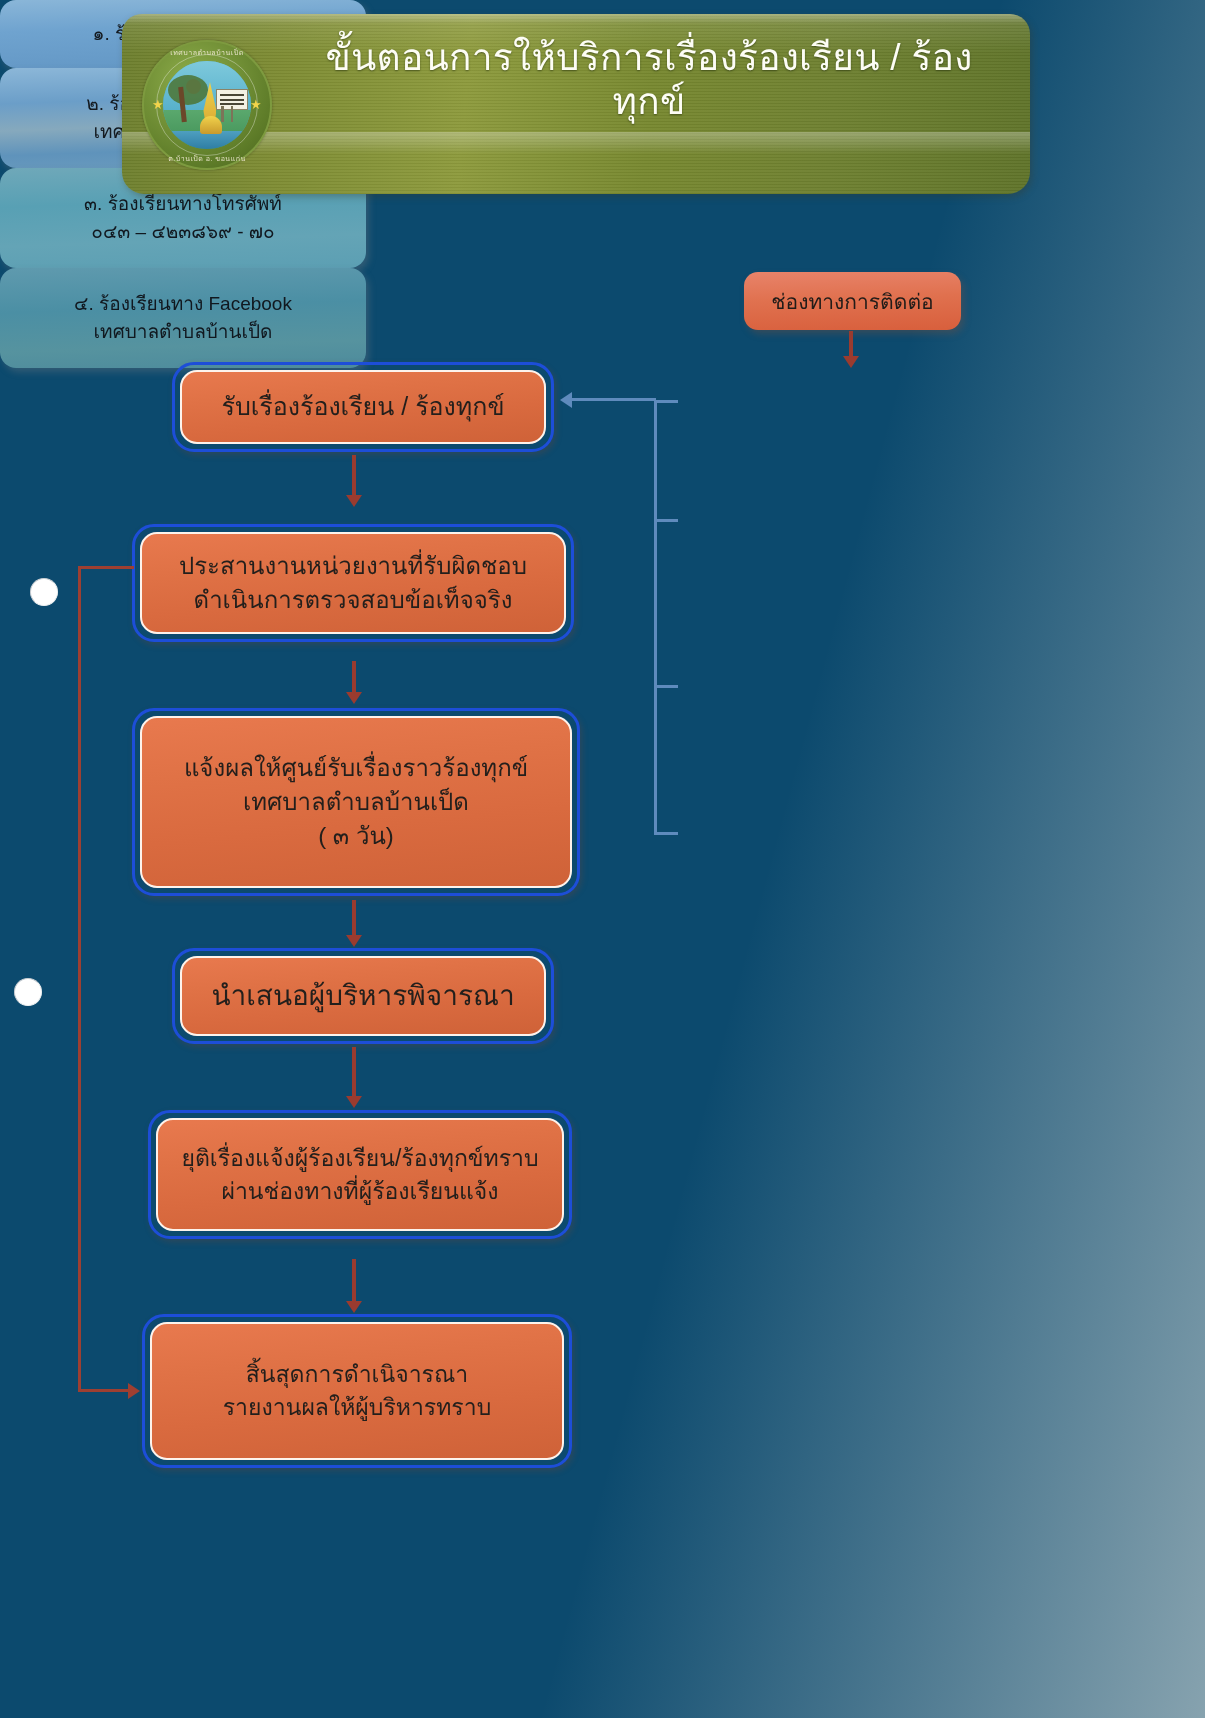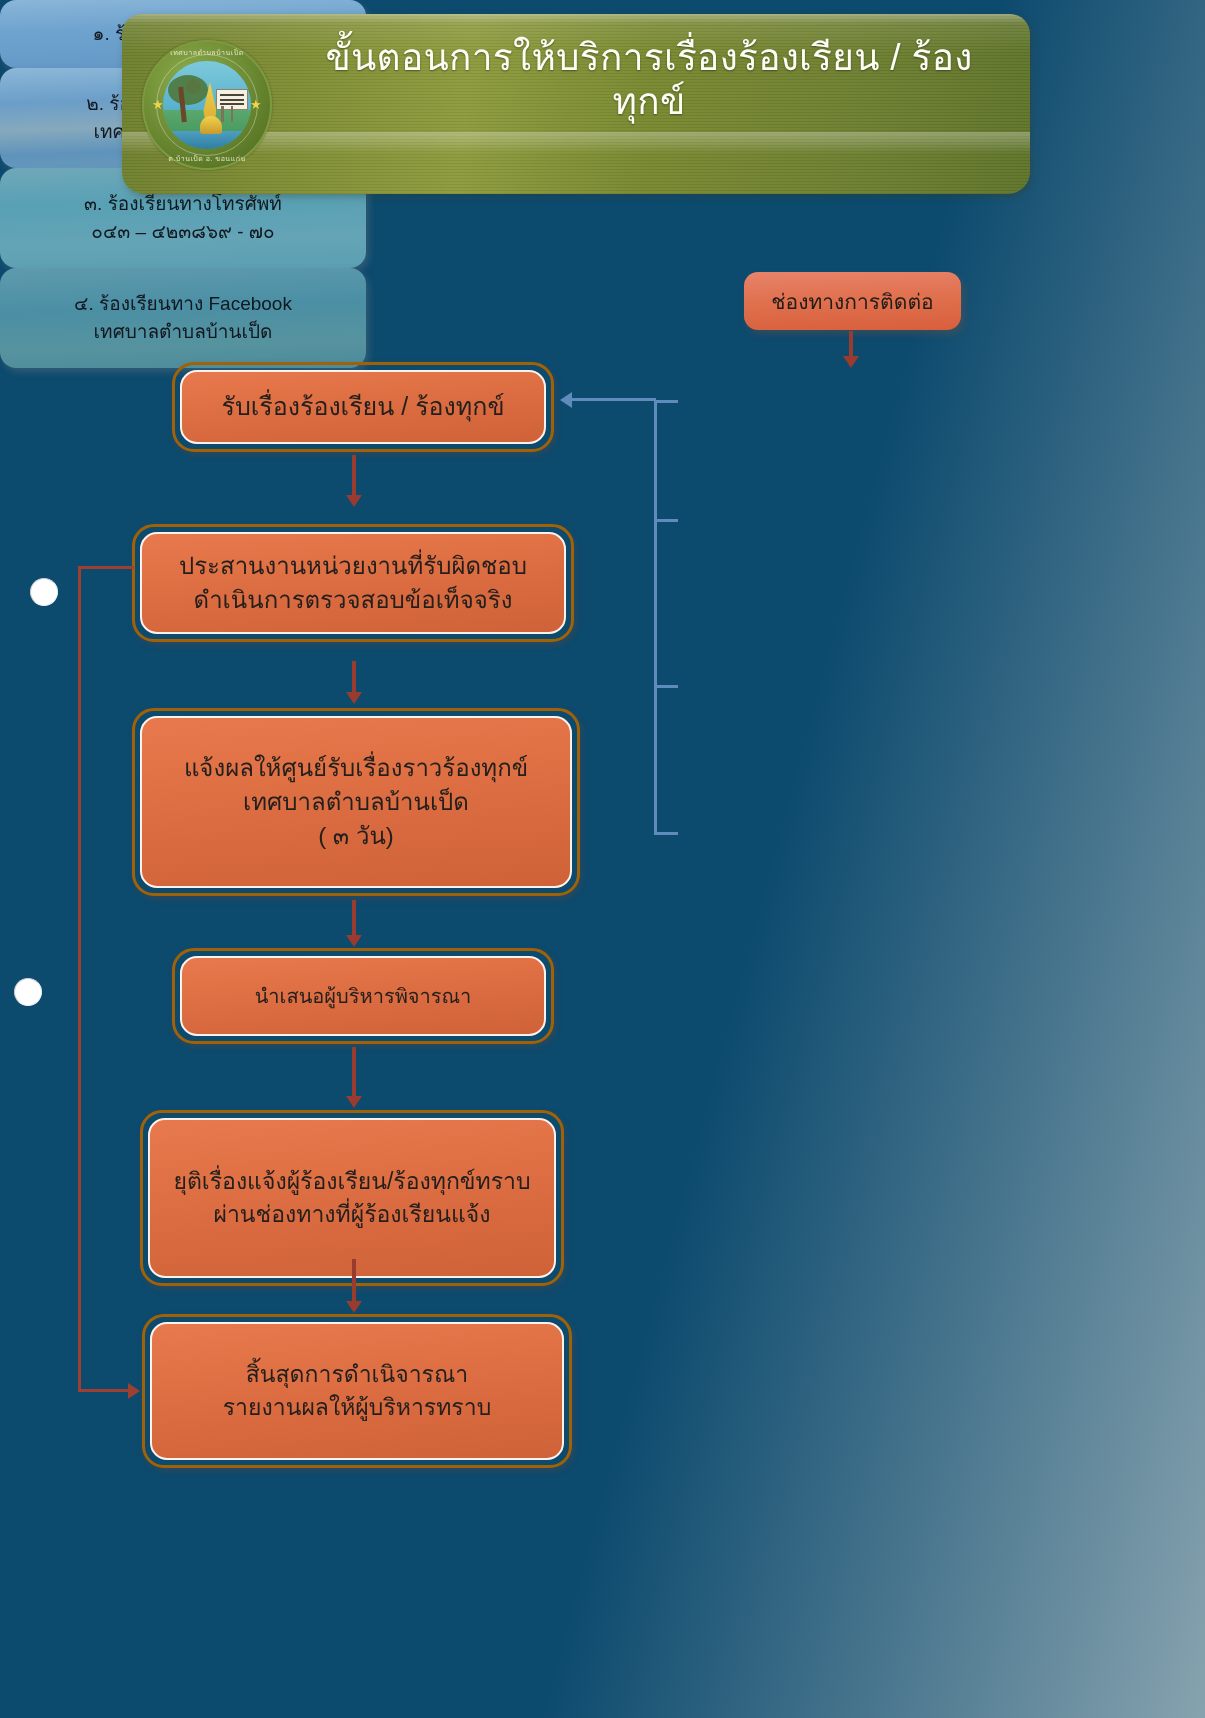--- a/index.html
+++ b/index.html
@@ -79,21 +79,21 @@
     text-align:center;color:#fdfdf5;font-size:33px;line-height:1.15;
     text-shadow:0 1px 2px rgba(30,40,10,.55);}
 
   
   .node{position:absolute;border-radius:22px;
         display:flex;flex-direction:column;align-items:center;justify-content:center;
         text-align:center;color:#231f1c;box-sizing:border-box;}
   .node .ln{line-height:1.42;white-space:nowrap;}
 
   
-  .onode{border:3px solid #a16207;padding:20px;
+  .onode{border:3px solid #1d4ed8;padding:20px;
     box-shadow:2px 3px 6px rgba(120,70,50,.30);}
   .onode .inner{position:absolute;left:5px;top:5px;right:5px;bottom:5px;
     border-radius:17px;border:2px solid #fdf3ec;
     background:linear-gradient(175deg,#e8794e 0%,#e07246 30%,#d96a3f 62%,#cf6238 100%);
     display:flex;flex-direction:column;align-items:center;justify-content:center;}
   .onode .txt{position:relative;z-index:2;padding:0 12px;}
 
   
   .bnode{border-radius:16px;box-shadow:3px 4px 7px rgba(110,120,130,.38);
     display:flex;flex-direction:column;align-items:center;justify-content:center;}
@@ -199,28 +199,28 @@
       <div class="ln" style="font-size:24px;">( ๓ วัน)</div>
     </div>
       </div>
   </div>
   <div class="arrow-v red" style="left:352px;top:900px;height:38px;"></div>
   <div class="arrow-head red" style="left:346px;top:935px;"></div>
 
   <div class="node onode" style="left:172px;top:948px;width:382px;height:96px;">
     <div class="inner">
         <div class="txt">
-      <div class="ln" style="font-size:20px;">นำเสนอผู้บริหารพิจารณา</div>
+      <div class="ln" style="font-size:28px;">นำเสนอผู้บริหารพิจารณา</div>
     </div>
       </div>
   </div>
   <div class="arrow-v red" style="left:352px;top:1047px;height:52px;"></div>
   <div class="arrow-head red" style="left:346px;top:1096px;"></div>
 
-  <div class="node onode" style="left:140px;top:1110px;width:424px;height:176px;">
+  <div class="node onode" style="left:148px;top:1110px;width:424px;height:129px;">
     <div class="inner">
         <div class="txt">
       <div class="ln" style="font-size:23px;">ยุติเรื่องแจ้งผู้ร้องเรียน/ร้องทุกข์ทราบ</div>
       <div class="ln" style="font-size:23px;">ผ่านช่องทางที่ผู้ร้องเรียนแจ้ง</div>
     </div>
       </div>
   </div>
   <div class="arrow-v red" style="left:352px;top:1259px;height:45px;"></div>
   <div class="arrow-head red" style="left:346px;top:1301px;"></div>
 

